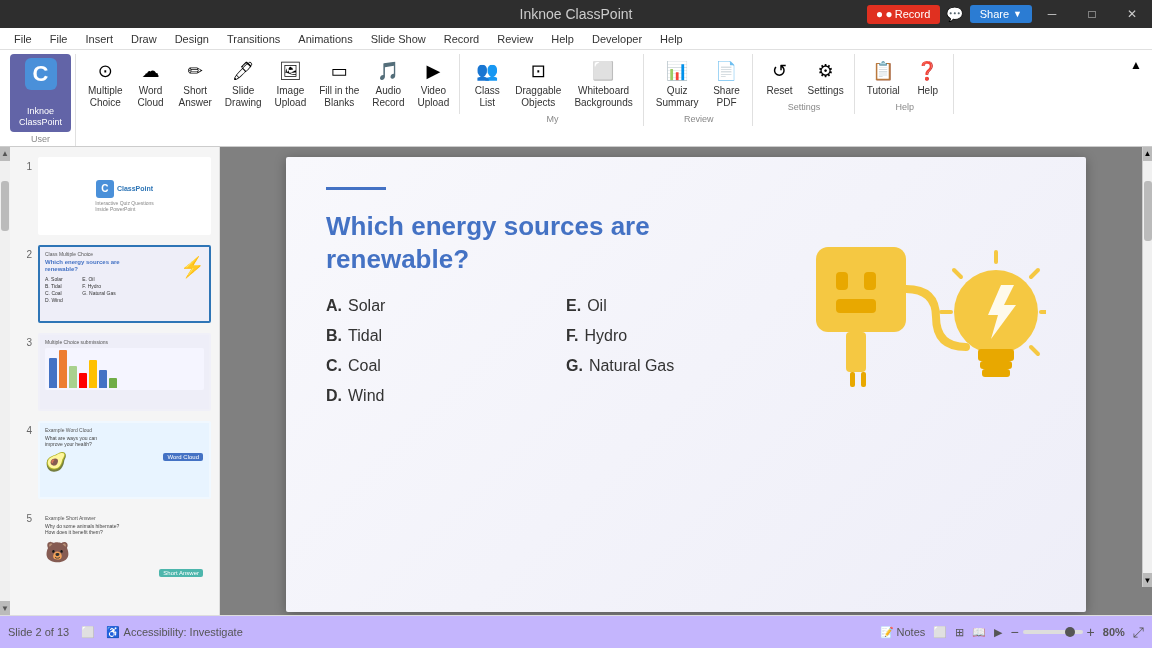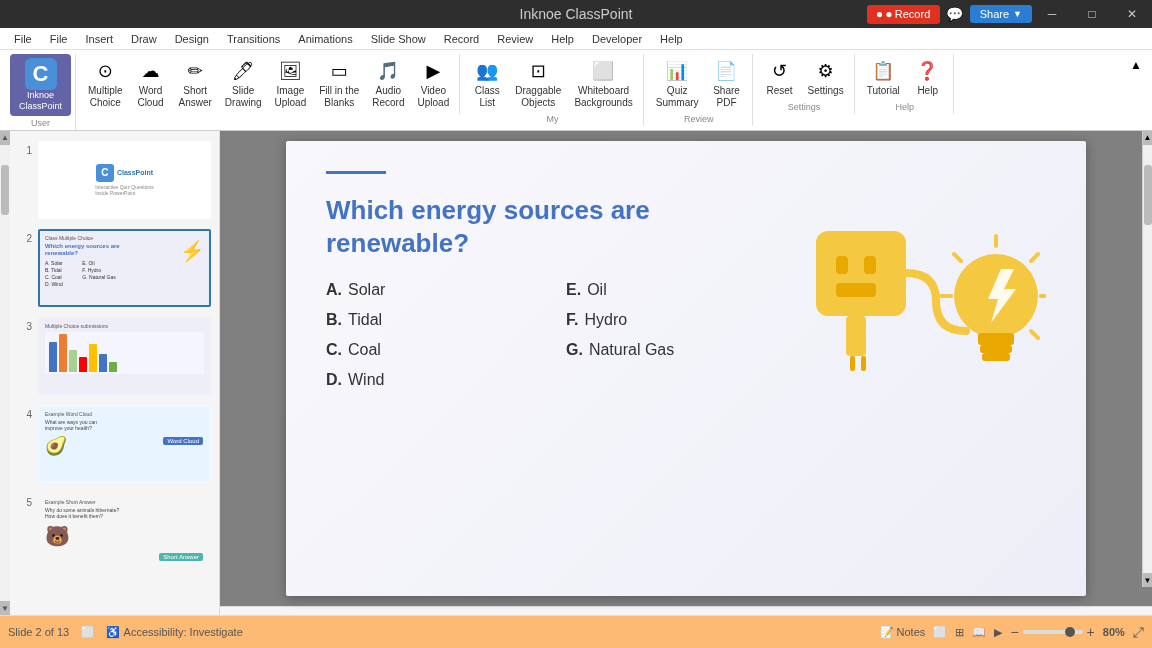--- a/index.html
+++ b/index.html
@@ -242,21 +242,21 @@
       align-items: flex-end;
       padding: 0 12px;
       font-size: 15px;
       color: #666;
       flex-shrink: 0;
     }
 
     
     .status-bar {
       height: 24px;
-      background: #fdba74;
+      background: #c4b5fd;
       border-top: 1px solid #ddd;
       display: flex;
       align-items: center;
       padding: 16px 8px;
       font-size: 11px;
       color: #555;
       flex-shrink: 0;
       gap: 12px;
     }
     .status-right {
@@ -419,21 +419,21 @@
   <span class="menu-item">Help</span>
 </div>
 
 <div class="ribbon">
   <div class="ribbon-content" style="padding: 4px 6px 0;">
 
     <div class="ribbon-group-wrapper">
       <div class="ribbon-group-row">
         <div class="ribbon-btn ribbon-btn-special" style="background:#6264a7;flex-direction:column;align-items:center;padding:3px 8px;min-width:52px;">
           <div class="btn-icon" style="font-size:22px;width:32px;height:32px;background:#4a90d9;border-radius:6px;display:flex;align-items:center;justify-content:center;color:#fff;font-weight:bold;">C</div>
-          <span class="btn-label" style="color:#fff;font-size:9px;line-height:1.2;margin-top:0;">Inknoe<br>ClassPoint</span>
+          <span class="btn-label" style="color:#fff;font-size:9px;line-height:1.2;margin-top:16px;">Inknoe<br>ClassPoint</span>
         </div>
       </div>
       <div class="rg-label">User</div>
     </div>
 
     <div class="ribbon-group-wrapper">
       <div class="ribbon-group-row">
         <div class="ribbon-btn">
           <div class="btn-icon" style="font-size:18px;">⊙</div>
           <span class="btn-label">Multiple<br>Choice</span>

